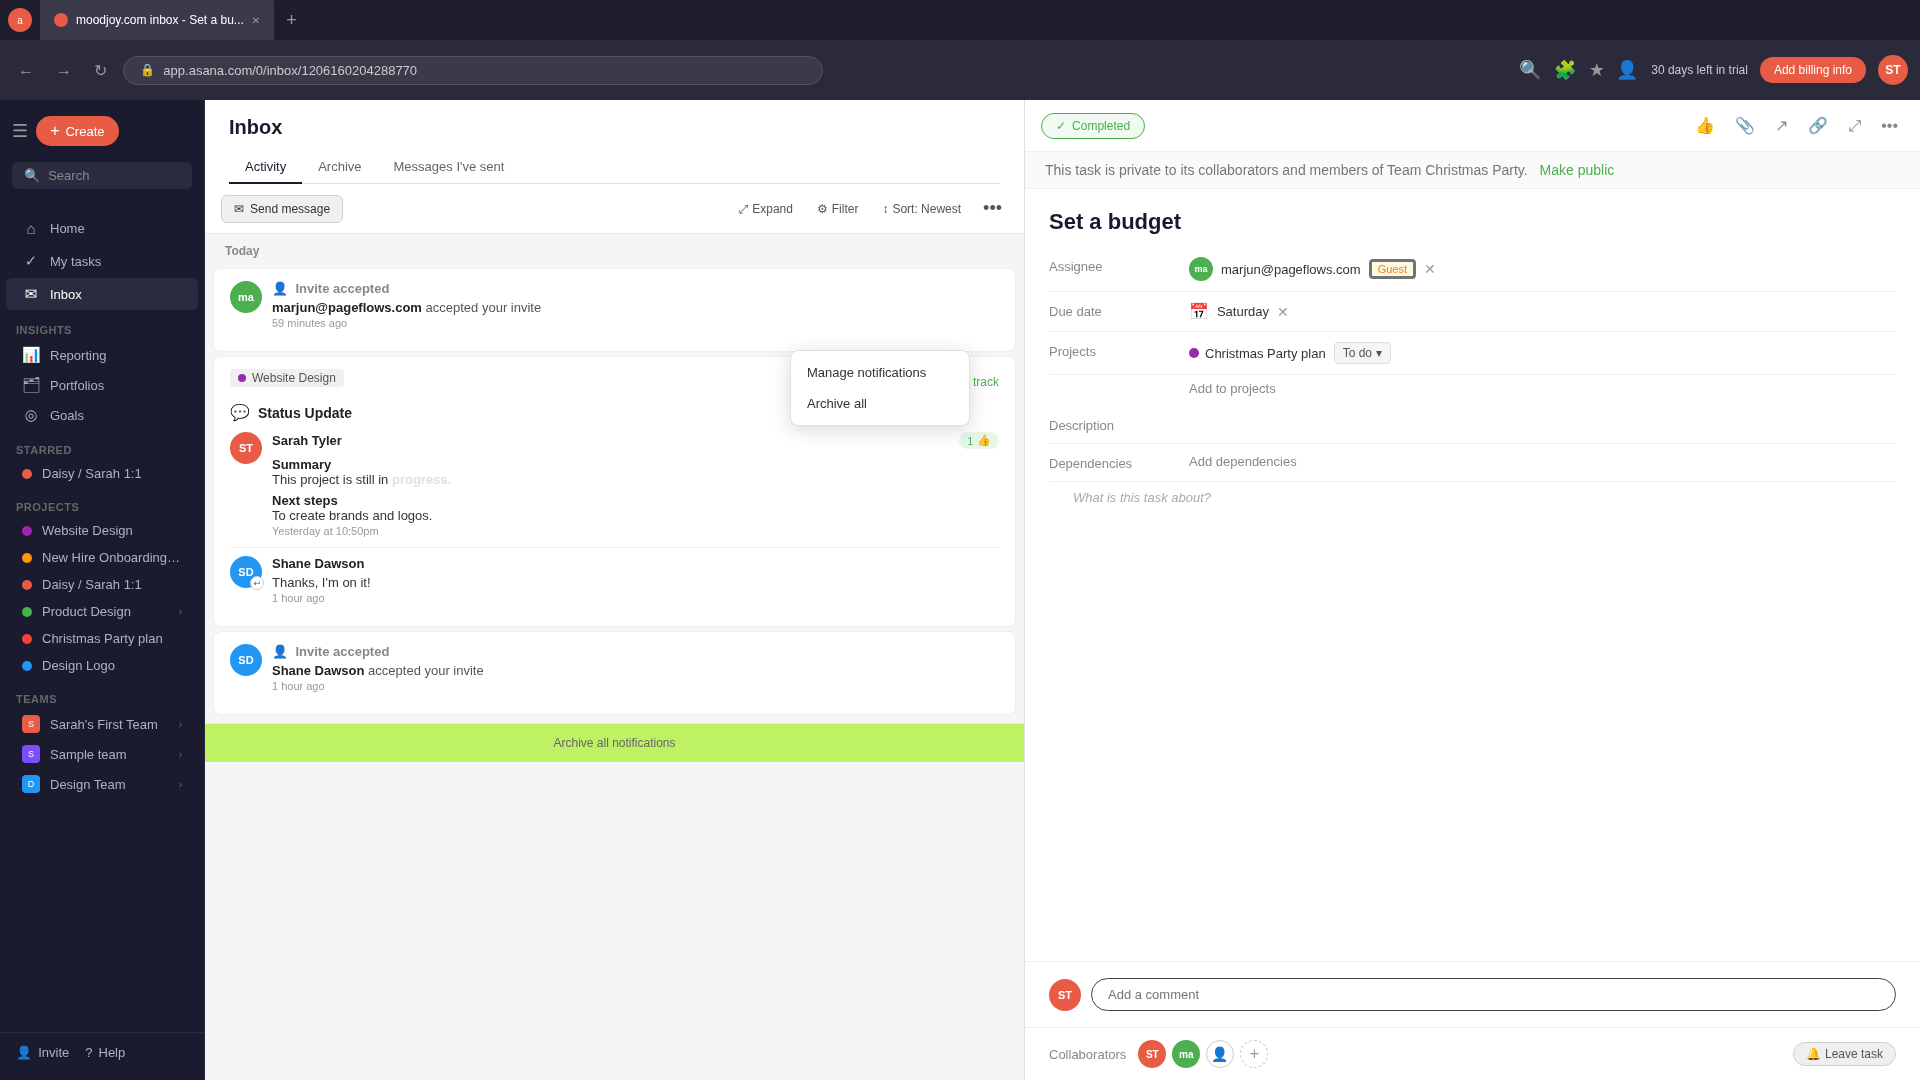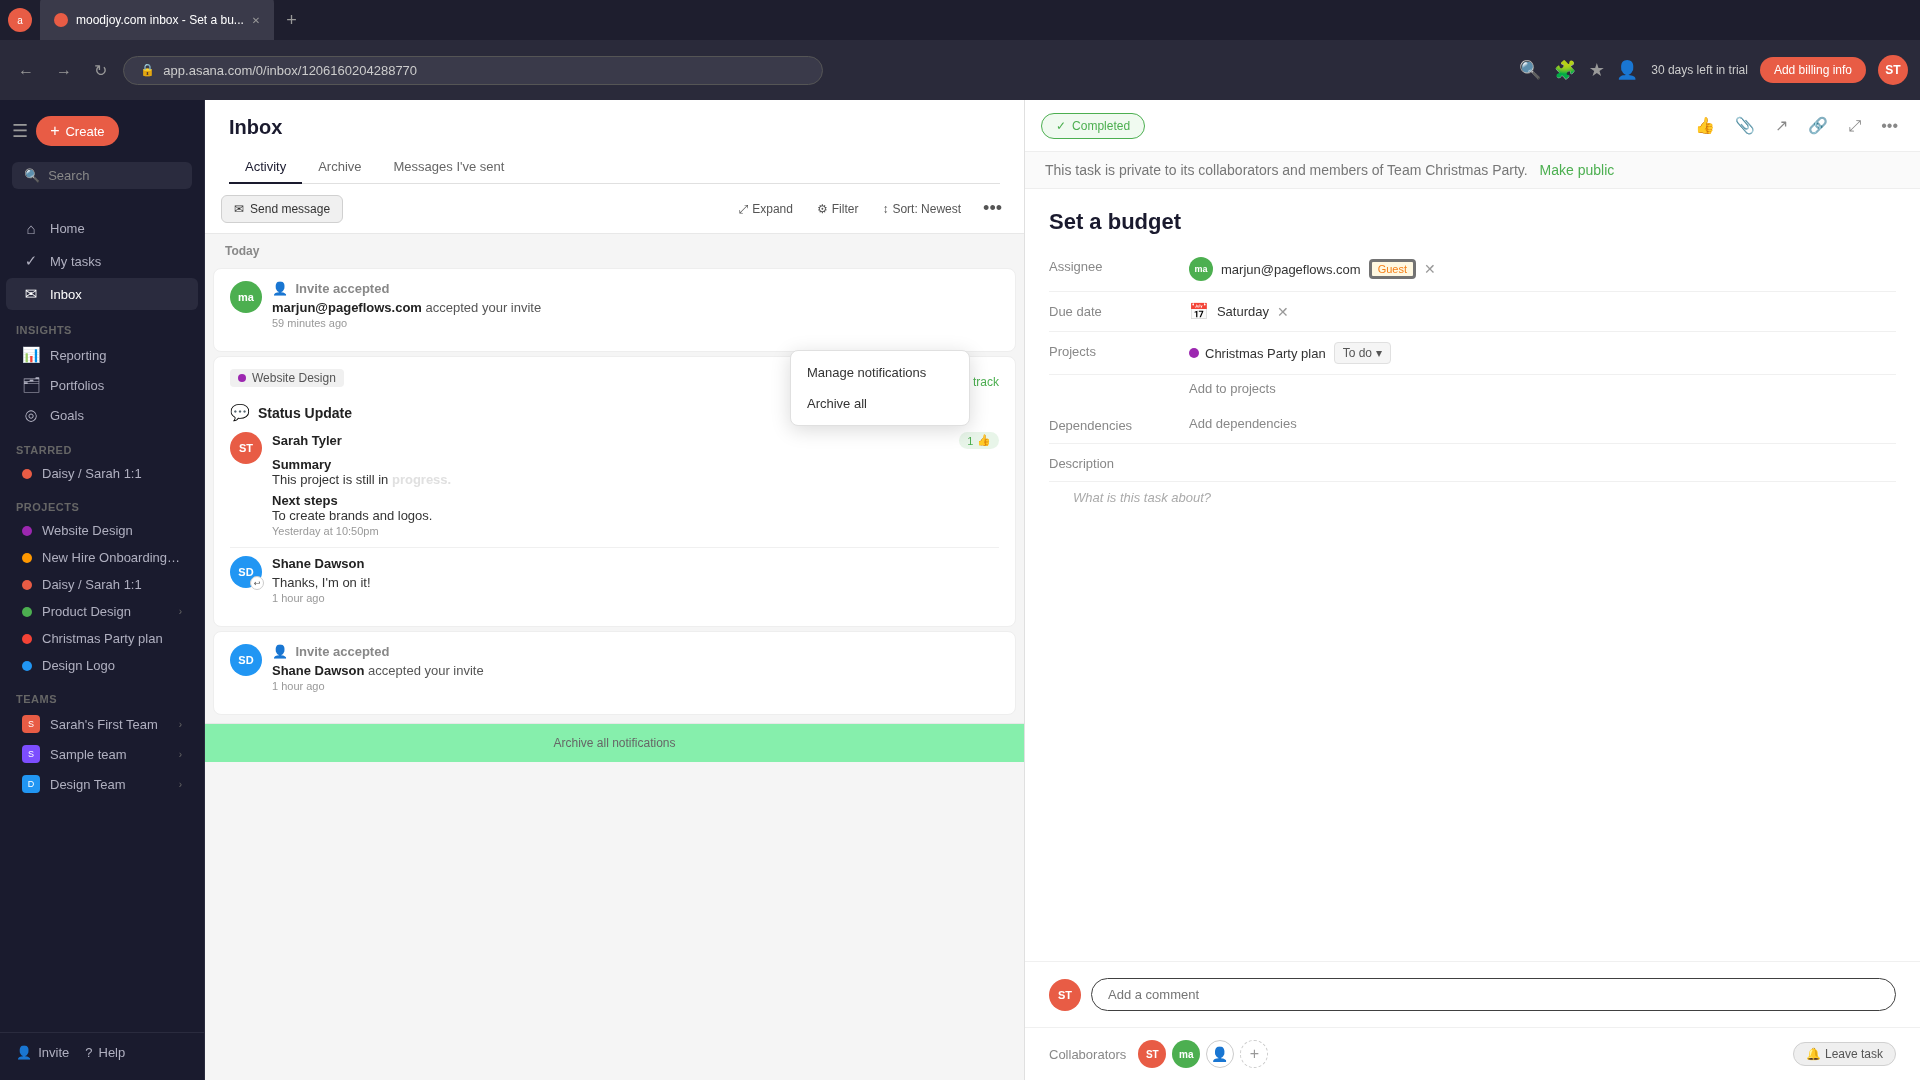--- a/index.html
+++ b/index.html
@@ -84,21 +84,21 @@
     .user-action { font-size: 13px; color: #555; display: inline; }
     .time-ago { font-size: 11px; color: #999; margin-top: 2px; }
     .like-badge { background: #e8f5e9; border-radius: 12px; padding: 2px 8px; font-size: 11px; color: #4CAF50; margin-left: auto; display: flex; align-items: center; gap: 4px; }
     .message-text { font-size: 13px; color: #333; margin-top: 4px; }
     .summary-section { font-size: 13px; margin-top: 8px; }
     .summary-label { font-weight: 600; color: #222; }
     .summary-text { color: #333; }
     .bold-text { font-weight: 700; }
     .next-steps-label { font-weight: 600; color: #222; margin-top: 6px; }
 
-    .archive-all-btn { text-align: center; padding: 12px; font-size: 12px; color: #666; background: #86efac; cursor: pointer; border-top: 1px solid #e8e8e8; margin-top: 8px; }
+    .archive-all-btn { text-align: center; padding: 12px; font-size: 12px; color: #666; background: #bef264; cursor: pointer; border-top: 1px solid #e8e8e8; margin-top: 8px; }
 
     
     .task-detail { flex: 1; background: #fff; display: flex; flex-direction: column; }
     .task-detail-header { padding: 12px 16px; display: flex; align-items: center; gap: 8px; border-bottom: 1px solid #eee; }
     .completed-btn { background: #f0faf0; border: 1px solid #4CAF50; color: #4CAF50; border-radius: 16px; padding: 5px 14px; font-size: 12px; cursor: pointer; display: flex; align-items: center; gap: 6px; }
     .check-icon { color: #4CAF50; }
     .task-header-spacer { flex: 1; }
     .task-action-btn { background: none; border: none; color: #888; cursor: pointer; font-size: 16px; padding: 4px 6px; }
 
     .task-visibility-note { padding: 10px 20px; font-size: 14px; color: #777; background: #fafafa; border-bottom: 1px solid #eee; }
@@ -462,29 +462,29 @@
                 <span>To do</span>
                 <span>▾</span>
               </div>
             </div>
           </div>
           <div style="padding:6px 0 10px 140px;">
             <span class="add-text">Add to projects</span>
           </div>
 
           <div class="field-row">
+            <div class="field-label">Description</div>
+            <div class="field-value"></div>
+          </div>
+
+          <div class="field-row">
             <div class="field-label">Dependencies</div>
             <div class="field-value">
               <span class="add-text">Add dependencies</span>
             </div>
-          </div>
-
-          <div class="field-row">
-            <div class="field-label">Description</div>
-            <div class="field-value"></div>
           </div>
           <div style="padding:8px 24px;cursor:text;">
             <span class="description-text">What is this task about?</span>
           </div>
         </div>
 
         <div class="task-comment">
           <div class="user-avatar avatar-st">ST</div>
           <input class="comment-input" type="text" placeholder="Add a comment" style="">
         </div>

